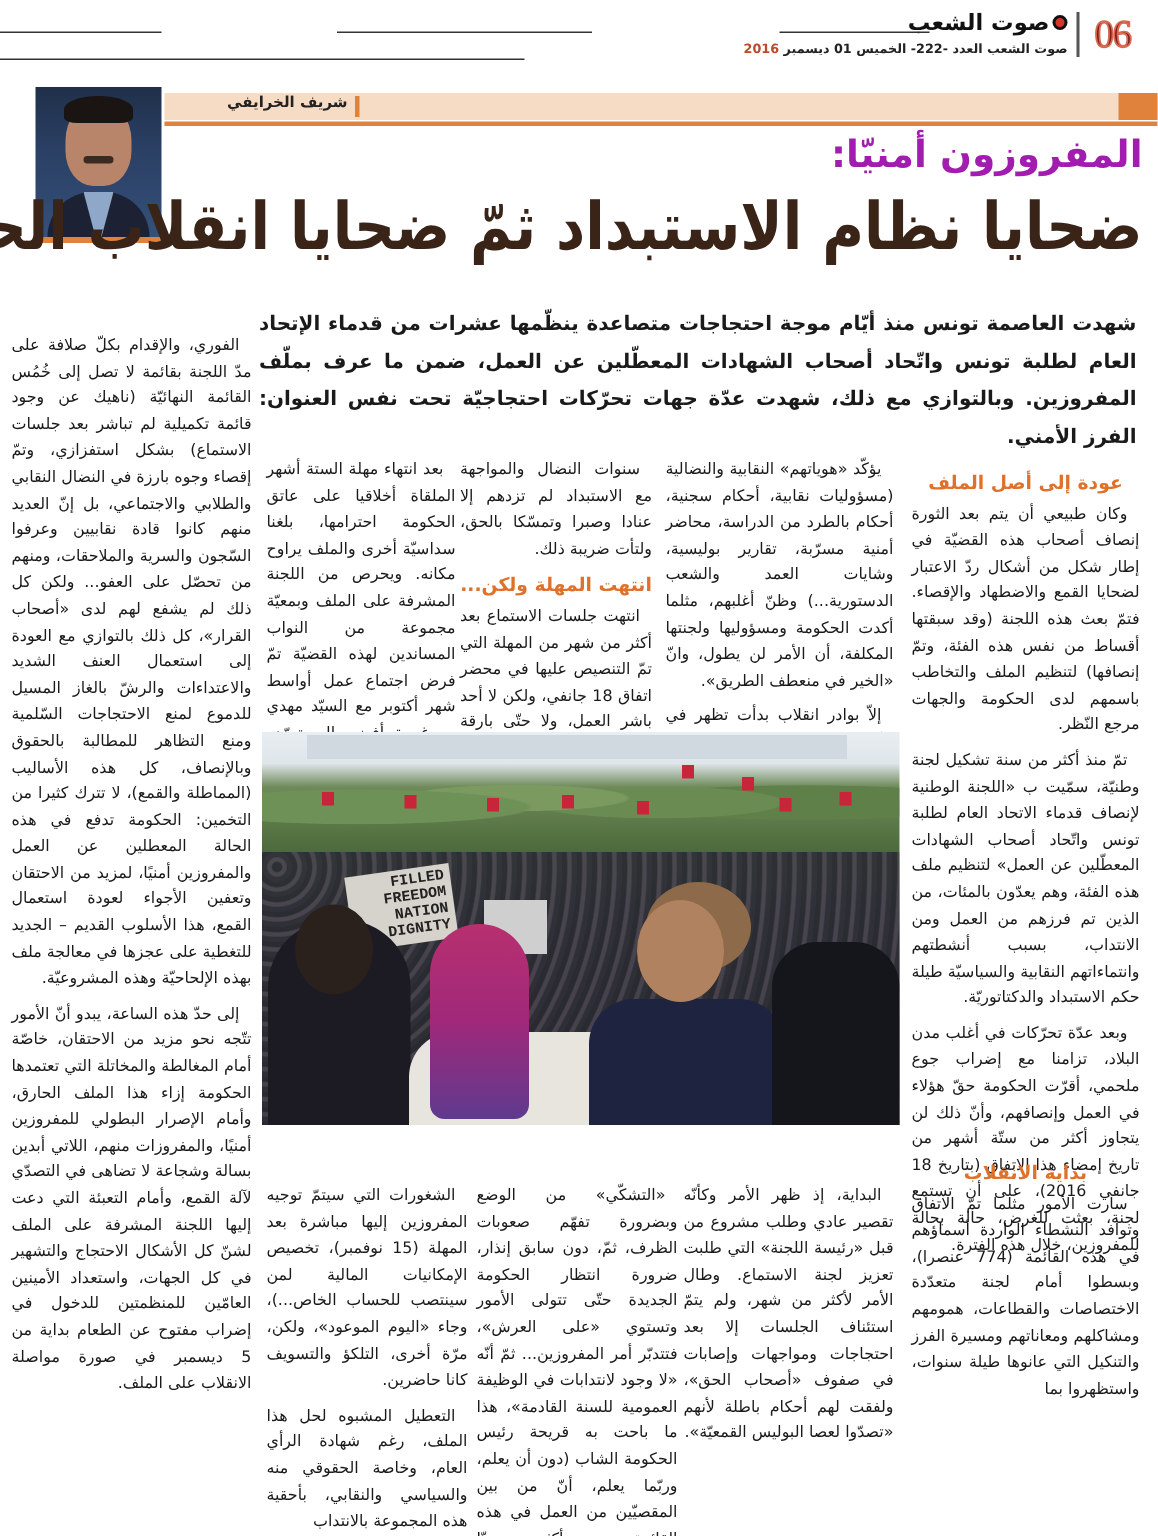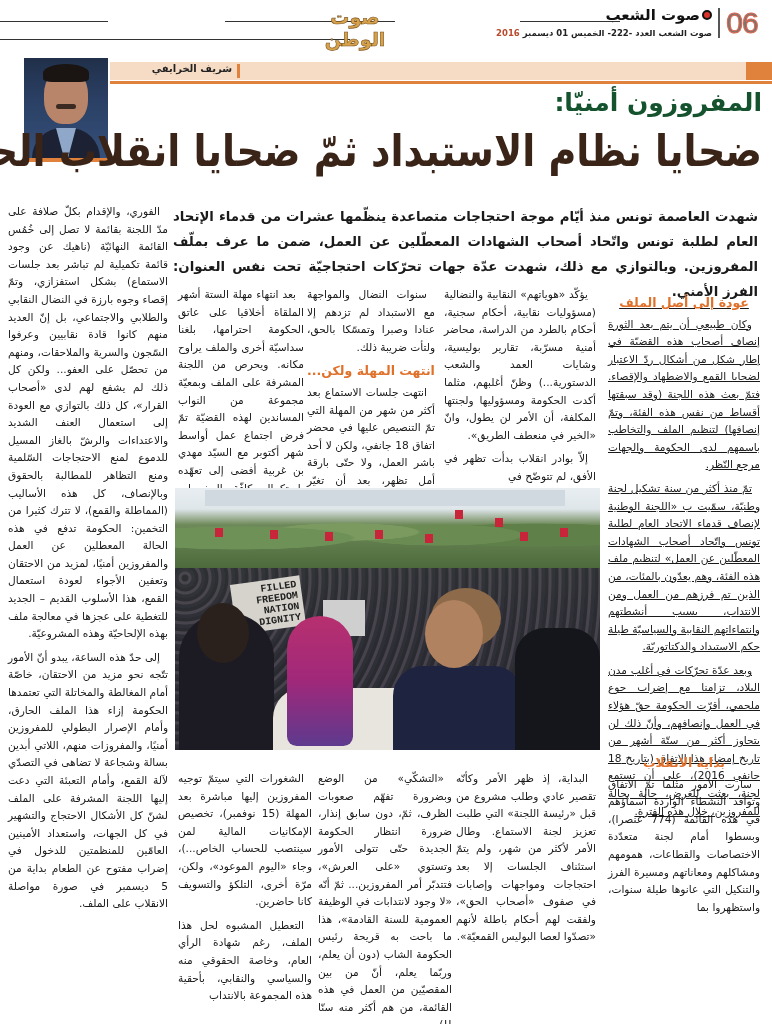--- a/index.html
+++ b/index.html
@@ -3,22 +3,22 @@
 <meta charset="utf-8">
 <style>
   * { margin: 0; padding: 0; box-sizing: border-box; }
   html, body { width: 772px; height: 1024px; background: #ffffff; overflow: hidden; }
   body { font-family: "DejaVu Sans", sans-serif; color: #1a1a1a; position: relative; }
 
   
   .masthead { position: absolute; top: 0; left: 0; width: 772px; height: 48px; }
   .page-num {
     position: absolute; right: 10px; top: 6px; width: 40px; height: 34px;
-    font-family: Liberation Sans, sans-serif; font-size: 30px; line-height: 34px;
-    color: #737373; -webkit-text-stroke: 1.2px #d96a52; text-align: center; letter-spacing: -1px;
+    font-family: Liberation Serif, serif; font-size: 26px; line-height: 34px;
+    color: #7f1d1d; -webkit-text-stroke: 1.2px #d96a52; text-align: center; letter-spacing: -1px;
   }
   .mast-divider { position: absolute; right: 52px; top: 8px; width: 2px; height: 30px; background: #555; }
   .brand-logo {
     position: absolute; right: 60px; top: 5px; height: 20px;
     font-family: "DejaVu Sans", sans-serif; font-weight: bold; font-size: 15px; color: #111;
     display: flex; align-items: center; gap: 2px;
   }
   .brand-logo .dot { width: 10px; height: 10px; border-radius: 50%; background: #d9342b; border: 2px solid #111; display: inline-block; }
   .issue-line {
     position: absolute; right: 60px; top: 28px;
@@ -51,47 +51,47 @@
     border-bottom: 4px solid #e0823c; overflow: hidden;
   }
   .author-photo .face { position: absolute; left: 20px; top: 10px; width: 44px; height: 56px; border-radius: 46% 46% 42% 42%; background: #b8856a; }
   .author-photo .hair { position: absolute; left: 19px; top: 6px; width: 46px; height: 18px; border-radius: 50% 50% 20% 20%; background: #1a1412; }
   .author-photo .moustache { position: absolute; left: 32px; top: 46px; width: 20px; height: 5px; border-radius: 3px; background: #3a2a22; }
   .author-photo .shirt { position: absolute; left: 8px; top: 70px; width: 68px; height: 40px; border-radius: 30px 30px 0 0; background: #1c2233; }
   .author-photo .collar { position: absolute; left: 32px; top: 70px; width: 20px; height: 30px; background: #8fa7c9; clip-path: polygon(0 0, 100% 0, 60% 100%, 40% 100%); }
 
   
   .kicker {
-    position: absolute; top: 88px; right: 10px; font-size: 25px; font-weight: bold; color: #14532d;
+    position: absolute; top: 88px; right: 10px; font-size: 25px; font-weight: bold; color: #a21caf;
     font-family: "DejaVu Sans", sans-serif; letter-spacing: -0.5px;
   }
   .headline {
     position: absolute; top: 126px; right: 10px; width: 655px; text-align: right;
     font-size: 38px; font-weight: bold; color: #3a2418; letter-spacing: -1.5px; white-space: nowrap;
     font-family: "DejaVu Sans", sans-serif; transform: scaleY(1.15); transform-origin: top right;
   }
 
   
   .lede {
     position: absolute; top: 204px; right: 14px; width: 585px;
     font-size: 13.3px; font-weight: bold; line-height: 25px; color: #1a1a1a; text-align: justify;
   }
 
   
   .col {
-    position: absolute; font-size: 10.6px; line-height: 17.6px; text-align: justify; color: #1a1a1a;
+    position: absolute; font-size: 10.6px; line-height: 17.6px; text-align: justify; color: #1a1a1a; margin-top: 19px;
   }
   .col p { text-indent: 8px; margin-bottom: 6px; }
   .col p.nomargin { margin-bottom: 0; }
   .subhead {
     font-weight: bold; color: #e0712a; font-size: 12.5px; text-align: center; margin: 4px 0 4px 0; text-indent: 0 !important;
   }
 
   
-  .c1-top { left: 608px; width: 152px; top: 290px; text-decoration: underline; }
+  .c1-top { left: 608px; width: 152px; top: 290px; }
   .c2-top { left: 444px; width: 152px; top: 286px; }
   .c3-top { left: 307px; width: 128px; top: 286px; }
   .c4-top { left: 178px; width: 126px; top: 286px; }
   .c5     { left: 8px;   width: 160px; top: 203px; }
 
   .c1-bot { left: 608px; width: 152px; top: 750px; }
   .c2-bot { left: 456px; width: 140px; top: 770px; }
   .c3-bot { left: 318px; width: 134px; top: 770px; }
   .c4-bot { left: 178px; width: 134px; top: 770px; }
 
@@ -136,21 +136,20 @@
     <span>صوت الشعب</span>
   </div>
   <div class="issue-line">
     <span>صوت الشعب العدد -222- الخميس 01 ديسمبر</span>
     <span class="issue-year">2016</span>
   </div>
   <div class="mast-rule-top"></div>
   <div class="mast-rule-top2"></div>
   <div class="mast-rule-top3"></div>
   <div class="mast-rule-bot"></div>
-  <div class="section-name">صوت الوطن</div>
 </header>
 
 <div class="byline-bar">
   <div class="accent-right"></div>
   <div class="accent-tick"></div>
 </div>
 <div class="byline-rule"></div>
 <div class="byline-name">شريف الخرايفي</div>
 
 <div class="author-photo">

